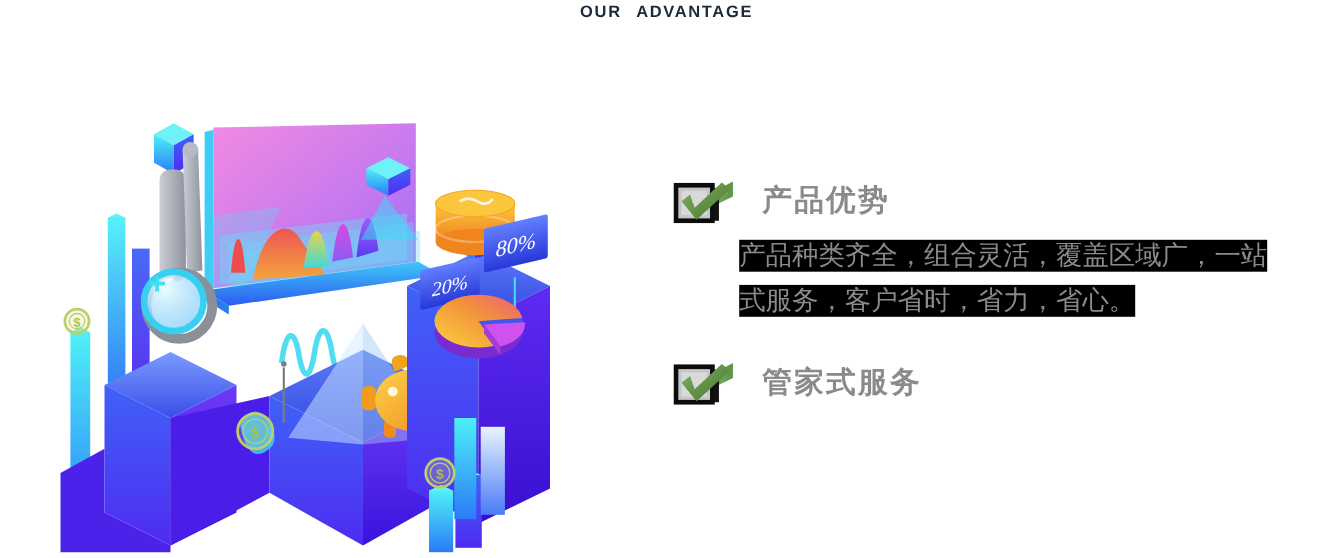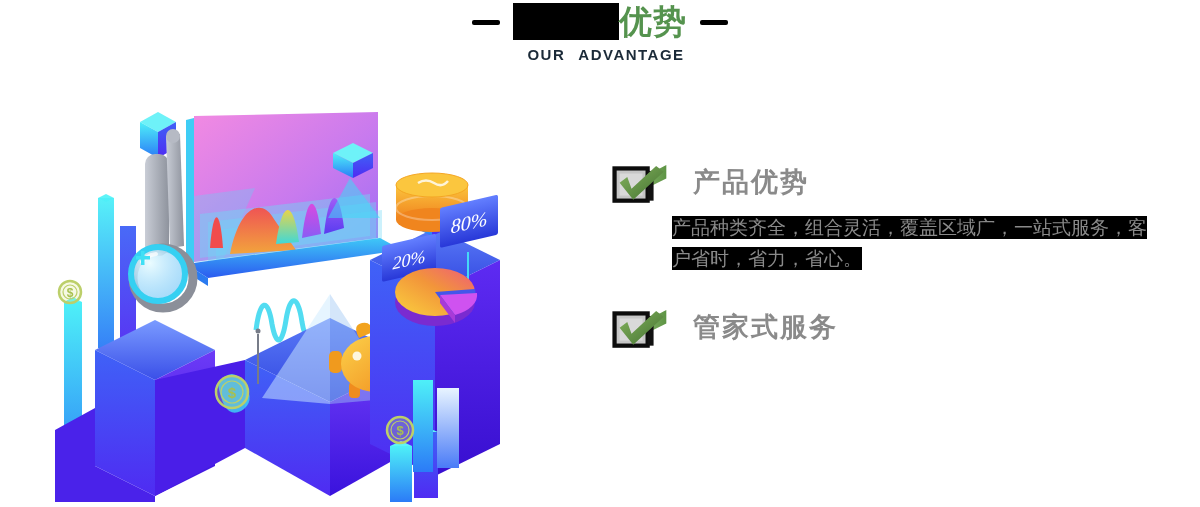--- a/index.html
+++ b/index.html
@@ -18,34 +18,29 @@
 
   
   .illustration{position:absolute;left:50px;top:96px;}
 
   
   .content{position:absolute;left:612px;top:157px;width:545px;}
   .adv-section + .adv-section{margin-top:28px;}
   .sec-head{display:flex;align-items:center;gap:9px;height:50px;}
   .check-icon{width:56px;height:44px;flex:0 0 auto;}
   .sec-title{font-size:27px;font-weight:bold;color:#8a8a8a;margin:16px;letter-spacing:2px;}
-  .sec-body{margin:5px 0 0 60px;width:480px;font-size:19px;line-height:31px;letter-spacing:0;}
+  .sec-body{margin:5px 0 0 60px;width:480px;font-size:24px;line-height:41px;letter-spacing:0;}
   .hl{background:#000;color:#8a8a8a;padding:1px 0;}
 </style>
 </head>
 <body>
 
 <div class="page">
 
   <div class="hero">
-    <div class="title-row">
-      <span class="dash"></span>
-      <h2 class="title"><span class="title-hidden">我们的</span><span class="title-accent">优势</span></h2>
-      <span class="dash"></span>
-    </div>
     <div class="subtitle">OUR ADVANTAGE</div>
   </div>
 
   <svg class="illustration" width="460" height="412" viewBox="0 0 460 412">
     <defs>
       <linearGradient id="gCyanV" x1="0" y1="0" x2="0" y2="1">
           <stop offset="0" stop-color="#4ef0f8"></stop>
           <stop offset="1" stop-color="#2b7bf7"></stop>
         </linearGradient>
       <linearGradient id="gBlueFace" x1="0" y1="0" x2="0" y2="1">

